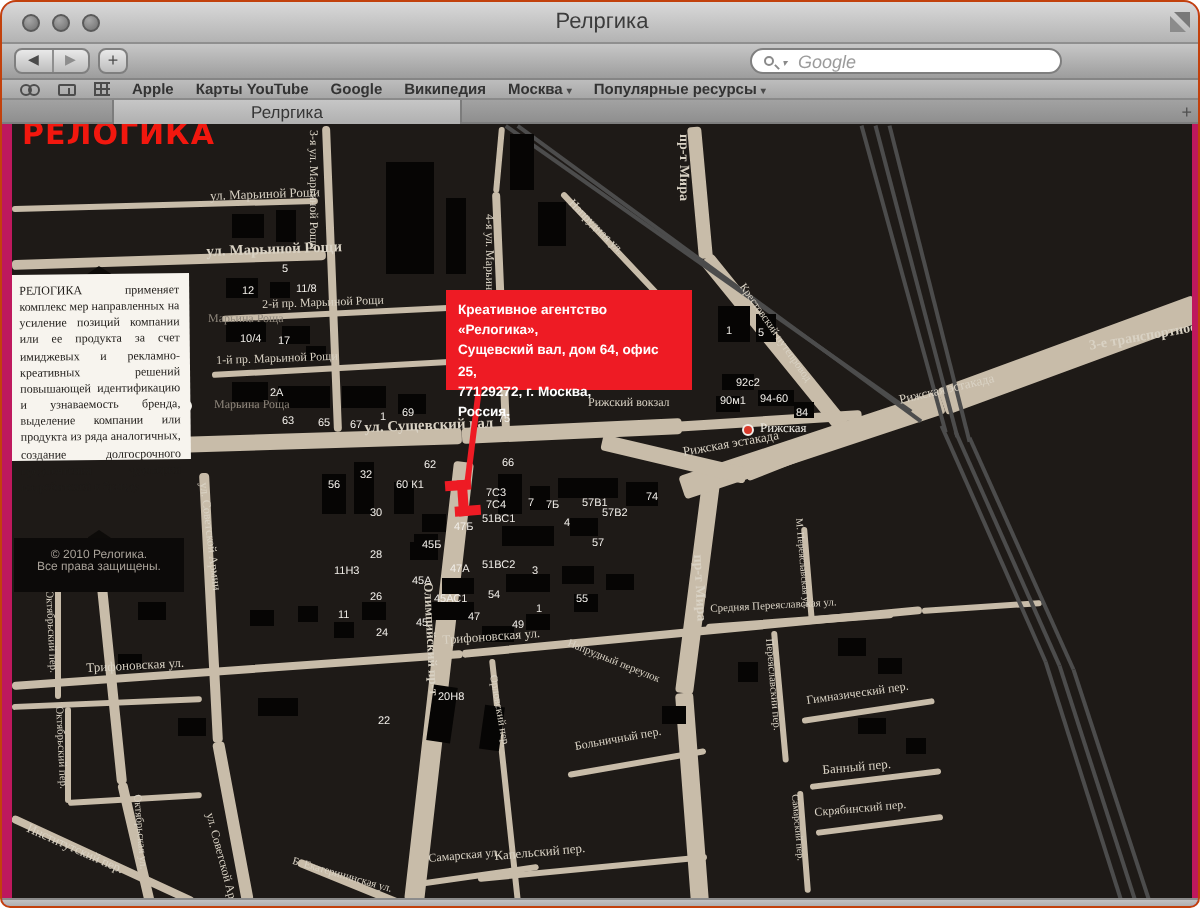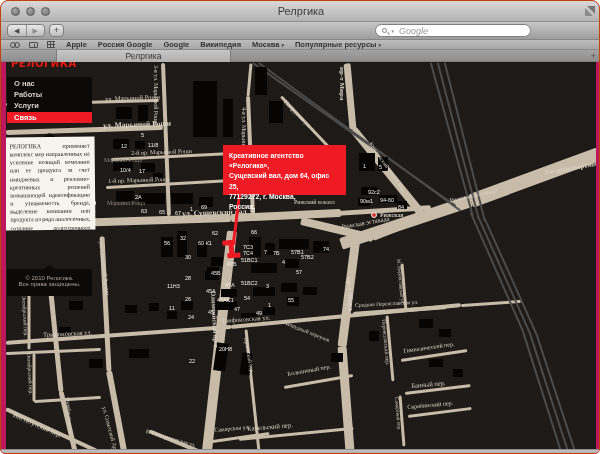--- a/index.html
+++ b/index.html
@@ -66,21 +66,21 @@
   .road{position:absolute;background:#c8bca9;transform-origin:0 50%;border-radius:2px;z-index:1;}
   .rail{position:absolute;background:#4c4c4c;transform-origin:0 50%;z-index:1;}
   .bldg{position:absolute;background:#060504;z-index:2;}
   .bnum{position:absolute;z-index:3;font-size:5.5px;color:#f0ede8;font-family:"Liberation Sans",sans-serif;white-space:nowrap;}
   .slabel{position:absolute;z-index:4;color:#d9d2c4;font-family:"Liberation Serif",serif;
     transform-origin:0 0;white-space:nowrap;}
   .mdot{position:absolute;z-index:4;width:6px;height:6px;border-radius:50%;border:1px solid #f2efe9;}
   .mlabel{position:absolute;z-index:4;font-size:6.5px;color:#efece5;font-family:"Liberation Serif",serif;white-space:nowrap;}
   
   .logo{position:absolute;left:10px;top:57px;z-index:10;font-family:"DejaVu Sans",sans-serif;
-    font-size:10px;font-weight:900;color:#f2170e;letter-spacing:0.5px;}
+    font-size:15px;font-weight:900;color:#f2170e;letter-spacing:0.5px;}
   .menubox{position:absolute;left:6px;top:76px;width:85px;height:46px;background:#0c0a09;z-index:10;}
   .mitem{padding:2px 0 0 7px;font-size:7.5px;font-weight:bold;color:#d8d2c8;}
   .mitem.active{margin-top:2px;background:#ee1b24;color:#fff;padding:1px 0 1px 7px;}
   .notebox{position:absolute;left:4px;top:136px;width:90px;height:93px;background:#f7f4ee;z-index:10;
     transform:rotate(-0.6deg);padding:5px 5px;}
   .notebox:before,.phonebox:before,.copybox:before{content:"";position:absolute;left:50%;margin-left:-6px;top:-4px;
     width:12px;height:4px;background:#0d0b09;clip-path:polygon(50% 0,100% 100%,0 100%);}
   .notetext{font-family:"Liberation Serif",serif;font-size:6px;line-height:1.36;color:#1f1c19;text-align:justify;}
   .phonebox{position:absolute;left:6px;top:232px;width:85px;height:30px;background:#0c0a09;z-index:10;text-align:center;}
   .phone{margin-top:5px;font-size:8px;font-weight:bold;color:#f4f1ea;letter-spacing:0.3px;}
@@ -126,21 +126,21 @@
       <div class="sdrop">▾</div>
       <div class="sph">Google</div>
     </div>
   </div>
 
   <div class="bmbar">
     <div class="bmicon glasses"></div>
     <div class="bmicon bookico"></div>
     <div class="bmicon gridico"></div>
     <div class="bmitem">Apple</div>
-    <div class="bmitem">Россия Google</div>
+    <div class="bmitem">Карты YouTube</div>
     <div class="bmitem">Google</div>
     <div class="bmitem">Википедия</div>
     <div class="bmitem"><span>Москва</span><span class="bmcaret">▾</span></div>
     <div class="bmitem"><span>Популярные ресурсы</span><span class="bmcaret">▾</span></div>
   </div>
 
   <div class="tabbar">
     <div class="tab">Релргика</div>
     <div class="newtab">+</div>
   </div>
@@ -351,26 +351,20 @@
         <div class="slabel" style="left: 130px; top: 149px; font-size: 6px; transform: rotate(-2deg);">2-й пр. Марьиной Рощи</div>
         <div class="slabel" style="left: 246px; top: 106px; font-size: 6px; transform: rotate(90deg);">4-я ул. Марьиной Рощи</div>
         <div class="slabel" style="left: 158px; top: 64px; font-size: 6px; transform: rotate(90deg);">3-я ул. Марьиной Рощи</div>
         <div class="slabel" style="left: 102px; top: 120px; font-size: 7.5px; transform: rotate(-2deg); font-weight: bold;">ул. Марьиной Рощи</div>
         <div class="slabel" style="left: 104px; top: 94px; font-size: 6.5px; transform: rotate(-2deg);">ул. Марьиной Рощи</div>
         <div class="mdot" style="left: 89px; top: 199px; background: rgb(83, 169, 92);"></div>
         <div class="mlabel" style="left: 379px; top: 210px;">Рижская</div>
         <div class="mdot" style="left: 370px; top: 211px; background: rgb(217, 58, 43);"></div>
 
       <div class="logo">РЕЛОГИКА</div>
-      <div class="menubox">
-        <div class="mitem">О нас</div>
-        <div class="mitem">Работы</div>
-        <div class="mitem">Услуги</div>
-        <div class="mitem active">Связь</div>
-      </div>
       <div class="notebox">
         <div class="notetext">РЕЛОГИКА применяет комплекс мер направленных на усиление позиций компании или ее продукта за счет имиджевых и рекламно-креативных решений повышающей идентификацию и узнаваемость бренда, выделение компании или продукта из ряда аналогичных, создание долгосрочного предпочтения аудитории потребителей к бренду.</div>
       </div>
       <div class="copybox">
         <div class="copy1">© 2010 Релогика.</div>
         <div>Все права защищены.</div>
       </div>
 
       <div class="callout">Креативное агентство «Релогика»,
 Сущевский вал, дом 64, офис 25,

